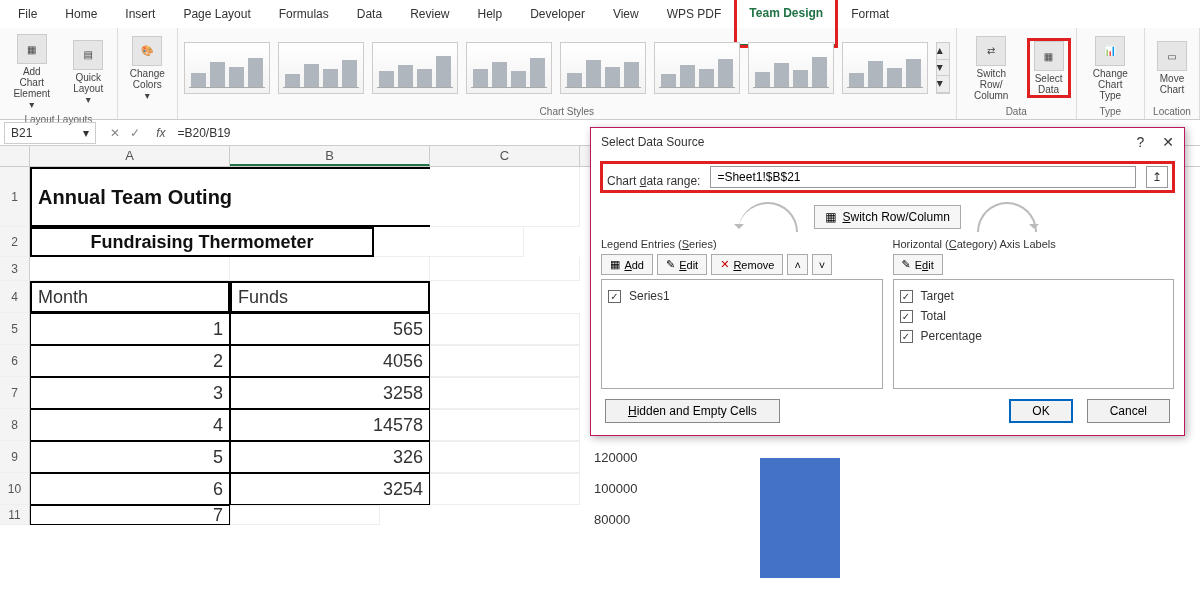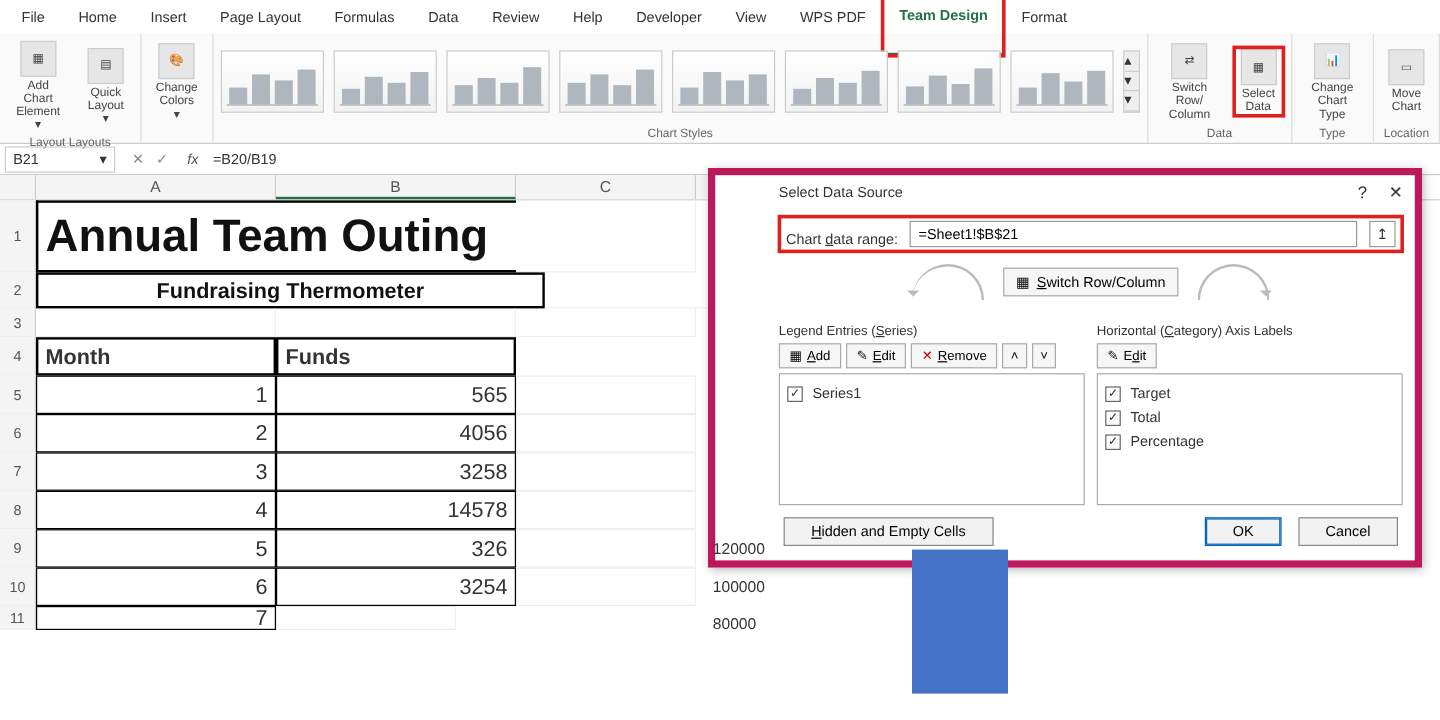--- a/index.html
+++ b/index.html
@@ -43,48 +43,48 @@
 .colh { text-align: center; font-size: 13px; color: #555; border-right: 1px solid #ccc; height: 20px; line-height: 20px; background: #f4f4f4; }
 .colh.A { width: 200px; } .colh.B { width: 200px; border-bottom: 2px solid #217346; } .colh.C { width: 150px; } .colh.D { width: 150px; }
 
 .rows { }
 .row { display: flex; }
 .rowh { width: 30px; text-align: center; font-size: 12px; color: #555; border-right: 1px solid #ccc; border-bottom: 1px solid #eee; background: #f4f4f4; display:flex; align-items:center; justify-content:center; }
 .cell { border-bottom: 1px solid #eee; border-right: 1px solid #eee; padding: 2px 6px; display:flex; align-items:center; }
 .cell.A { width: 200px; } .cell.B { width: 200px; } .cell.C { width: 150px; }
 
 .title-row { height: 60px; }
-.title-cell { font-size: 38px; font-weight: 700; color: #111; border: 2px solid #000; border-right: none; }
+.title-cell { font-size: 20px; font-weight: 700; color: #111; border: 2px solid #000; border-right: none; }
 .subtitle-row { height: 30px; }
 .subtitle-cell { font-size: 18px; font-weight: 600; color: #111; border: 2px solid #000; justify-content: center; }
-.header-row .cell { font-weight: 700; font-size: 18px; border: 2px solid #000; }
+.header-row .cell { font-weight: 400; font-size: 18px; border: 2px solid #000; }
 .data-row { height: 32px; }
 .data-row .cell { font-size: 18px; border: 1px solid #000; }
 .num-right { justify-content: flex-end; }
 
 
-.dialog { position: absolute; top: 140px; left: 590px; width: 595px; background: #fff; border: 6px solid #be185d; box-shadow: 2px 2px 8px rgba(0,0,0,0.3); padding-left: 43px; }
+.dialog { position: absolute; top: 127px; left: 590px; width: 595px; background: #fff; border: 1px solid #be185d; box-shadow: 2px 2px 8px rgba(0,0,0,0.3); }
 .dialog-title { display: flex; align-items: center; justify-content: space-between; padding: 6px 10px; font-size: 12px; }
 .dialog-title .right { display: flex; gap: 18px; font-size: 14px; }
 .dialog-body { padding: 6px 10px 12px; }
 .field-row { display: flex; align-items: flex-end; gap: 10px; padding: 4px 6px; }
 .field-label { font-size: 12px; }
 .field-label u { text-decoration: underline; }
 .range-input { flex: 1; border: 1px solid #999; height: 22px; padding: 2px 6px; font-size: 12px; }
 .range-btn { width: 22px; height: 22px; border: 1px solid #999; display:flex; align-items:center; justify-content:center; }
 
 .arrows-row { display:flex; align-items:center; justify-content:center; gap: 16px; padding: 10px 0 6px; }
 .swap-btn { border: 1px solid #aaa; padding: 4px 10px; font-size: 12px; background: #f6f6f6; display:flex; align-items:center; gap:6px; }
 .curve-arrow { width: 60px; height: 30px; border: 2px solid #bbb; border-bottom: none; border-radius: 30px 30px 0 0; position: relative; }
 .curve-arrow.left { border-right: none; transform: scaleX(-1); }
 .curve-arrow::after { content:''; position:absolute; right:-4px; bottom:-2px; border:5px solid transparent; border-top-color:#bbb; }
 
 .panels { display: flex; gap: 10px; }
 .panel { flex: 1; }
-.panel-title { font-size: 11px; color: #333; padding-bottom: 4px; margin-top: 14px; }
+.panel-title { font-size: 11px; color: #333; padding-bottom: 4px; }
 .panel-toolbar { display:flex; gap:4px; }
 .tbtn { border: 1px solid #aaa; padding: 3px 8px; font-size: 11px; background: #f6f6f6; display:flex; align-items:center; gap:4px; }
 .panel-list { border: 1px solid #aaa; height: 110px; margin-top: 4px; padding: 6px; font-size: 12px; }
 .chk-row { display:flex; align-items:center; gap: 8px; padding: 3px 0; }
 .chk { width: 13px; height: 13px; border: 1px solid #666; display:flex; align-items:center; justify-content:center; font-size:10px; }
 
 .dialog-footer { display:flex; justify-content: space-between; align-items:center; padding: 10px 4px 0; }
 .dlg-btn { border: 1px solid #888; padding: 4px 22px; font-size: 12px; background: #f2f2f2; }
 .dlg-btn.primary { border: 1px solid #0067c0; outline: 1px solid #0067c0; }
 
@@ -277,21 +277,21 @@
     <div class="colh D">D</div>
   </div>
   <div class="rows">
     <div class="row title-row">
       <div class="rowh">1</div>
       <div class="cell A title-cell" style="width:400px">Annual Team Outing</div>
       <div class="cell C"></div>
     </div>
     <div class="row subtitle-row">
       <div class="rowh">2</div>
-      <div class="cell A subtitle-cell" style="width:424px">Fundraising Thermometer</div>
+      <div class="cell A subtitle-cell" style="width:344px">Fundraising Thermometer</div>
       <div class="cell C"></div>
     </div>
     <div class="row" style="height:24px">
       <div class="rowh">3</div>
       <div class="cell A"></div>
       <div class="cell B"></div>
       <div class="cell C"></div>
     </div>
     <div class="row header-row" style="height:32px">
       <div class="rowh">4</div>

